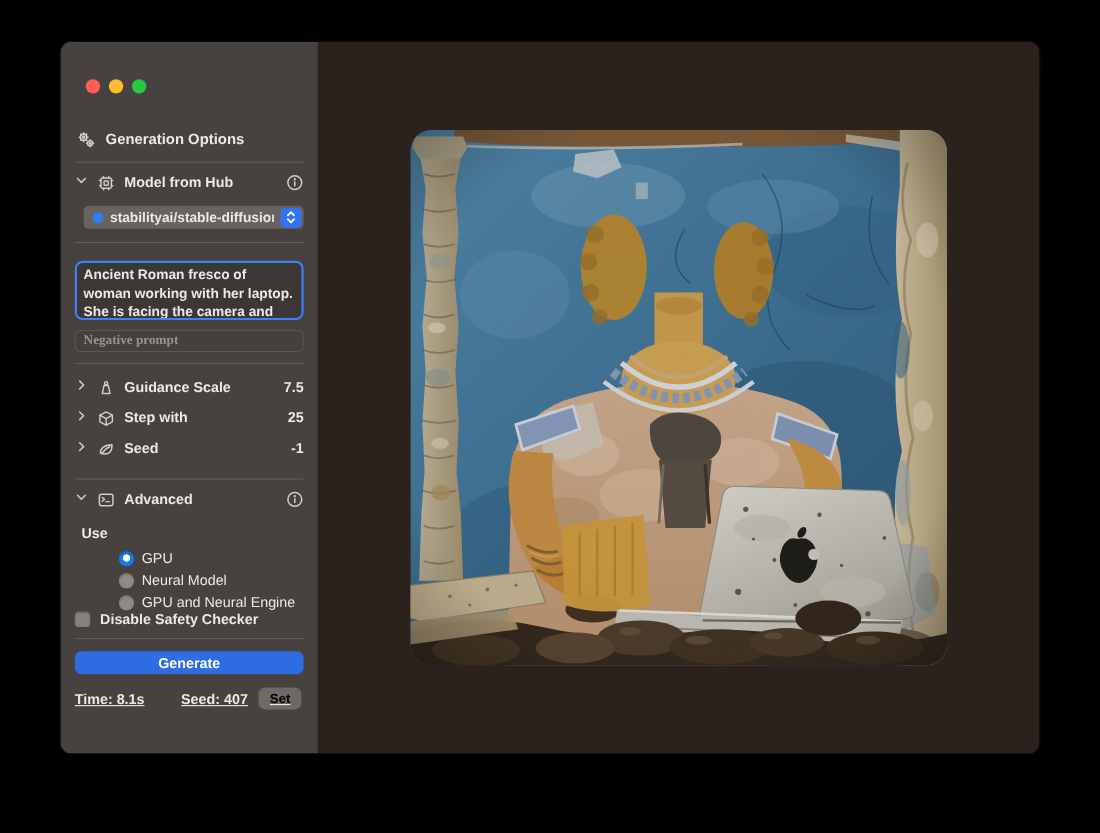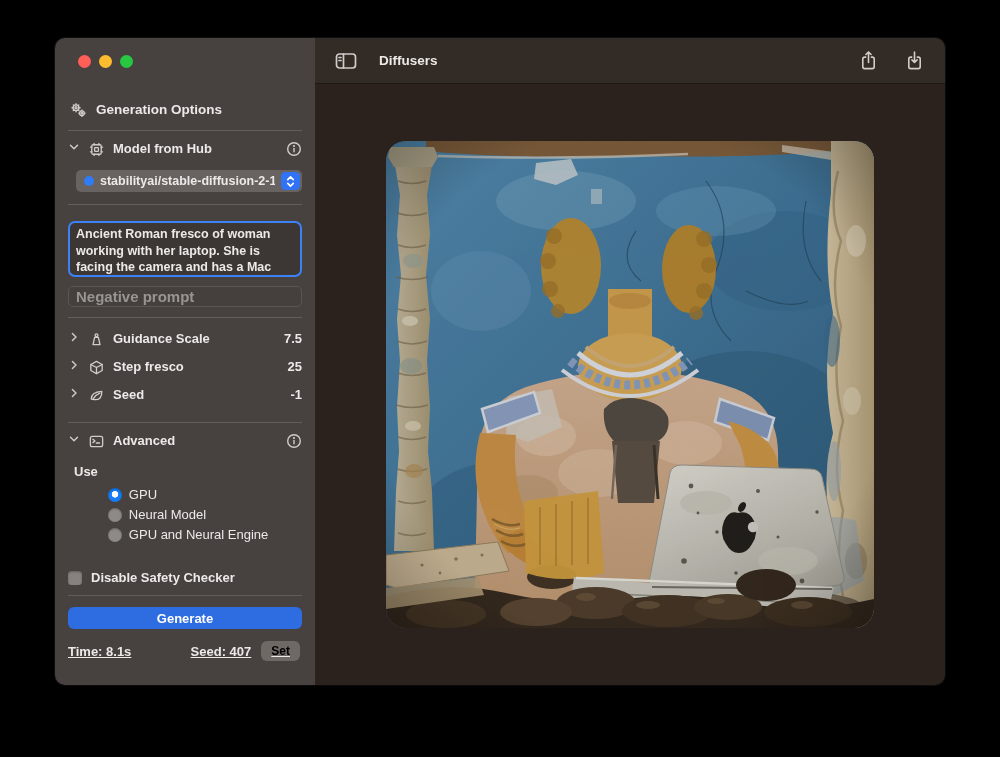--- a/index.html
+++ b/index.html
@@ -8,22 +8,22 @@
     --t-red:#ff5f57; --t-yellow:#febc2e; --t-green:#28c840;
     --txt:#ece9e7; --txt-dim:#cfccc9; --hair:#56504c;
   }
   *{margin:0;padding:0;box-sizing:border-box;}
   html,body{width:1000px;height:757px;background:#000;overflow:hidden;
     font-family:"Liberation Sans","DejaVu Sans",sans-serif;color:var(--txt);}
   .window{position:absolute;left:55px;top:38px;width:890px;height:647px;
     border-radius:10px;overflow:hidden;display:flex;
     box-shadow:0 22px 60px rgba(0,0,0,.65), 0 0 0 1px rgba(255,255,255,.07);}
   
-  .sidebar{width:260px;background:var(--sidebar-bg);display:flex;flex-direction:column;
-    padding:0 13px;flex-shrink:0;}
+  .sidebar{width:234px;background:var(--sidebar-bg);display:flex;flex-direction:column;
+    padding:17px 13px;flex-shrink:0;}
   .traffic{display:flex;gap:8px;margin:17px 0 0 10px;}
   .dot{width:13px;height:13px;border-radius:50%;}
   .dot.r{background:var(--t-red);} .dot.y{background:var(--t-yellow);} .dot.g{background:var(--t-green);}
   .sb-header{display:flex;align-items:center;gap:9px;margin:33px 0 0 2px;font-weight:bold;font-size:13.5px;}
   .hr{border-top:1px solid rgba(255,255,255,.16);margin:10px 0;}
   .hr.dark{border-top-color:rgba(255,255,255,.14);}
   .row{display:flex;align-items:flex-start;gap:8px;min-height:22px;font-size:13px;font-weight:600;}
   .row .grow{flex:1;}
   .row .value{font-weight:600;color:var(--txt);}
   .chev{width:12px;height:12px;flex-shrink:0;}
@@ -34,21 +34,21 @@
   .select .bdot{width:10px;height:10px;border-radius:50%;background:#2f7cf6;flex-shrink:0;}
   .select .stext{flex:1;font-size:12.5px;font-weight:600;white-space:nowrap;overflow:hidden;}
   .select .cap{width:19px;height:18px;border-radius:4.5px;background:var(--select-cap);
     display:flex;align-items:center;justify-content:center;flex-shrink:0;}
   textarea.prompt{width:100%;height:56px;margin-top:6px;background:#3c3634;
     border:2.5px solid var(--focus);border-radius:7px;resize:none;color:var(--txt);
     font-family:inherit;font-size:12.5px;font-weight:600;line-height:1.32;
     padding:3px 6px;outline:none;overflow:hidden;}
   input.negative{width:100%;height:21px;margin-top:9px;background:#45403e;
     border:1px solid #5b5553;border-radius:5px;color:var(--txt);
-    font-family:Liberation Sans, sans-serif;font-size:15px;padding:0 7px;outline:none;}
+    font-family:Liberation Serif, serif;font-size:12px;padding:0 7px;outline:none;}
   input.negative::placeholder{color:#989492;font-weight:600;}
   .param{margin:3px 0;cursor:default;}
   .adv-use{display:flex;gap:10px;margin:8px 0 0 6px;font-size:13px;text-align:right;}
   .use-label{font-weight:600;padding-top:1px;}
   .radio-group{display:flex;flex-direction:column;gap:5px;margin-top:24px;}
   .radio-row{display:flex;align-items:center;gap:7px;cursor:default;}
   .radio{width:14px;height:14px;border-radius:50%;background:#8d8a87;
     box-shadow:inset 0 1px 2px rgba(0,0,0,.25);flex-shrink:0;}
   .radio.on{background:radial-gradient(circle at 50% 45%, #fff 0 3px, #157cf5 3.6px 100%);}
   .radio-label{font-size:13px;}
@@ -160,21 +160,21 @@
     <div class="row param">
       <svg class="ic chev" viewBox="0 0 12 12">
           <path d="M4.4 2.5 8 6 4.4 9.5"></path>
         </svg>
       <span class="icn">
         <svg class="ic" viewBox="0 0 18 18" width="17" height="17">
           <path d="M9 2.6 15 5.8v6.4L9 15.4 3 12.2V5.8z"></path>
             <path d="M3 5.8 9 9l6-3.2M9 9v6.4"></path>
         </svg>
         </span>
-      <span>Step fresco</span>
+      <span>Step with</span>
       <span class="grow"></span>
       <span class="value">25</span>
     </div>
 
     <div class="row param">
       <svg class="ic chev" viewBox="0 0 12 12">
           <path d="M4.4 2.5 8 6 4.4 9.5"></path>
         </svg>
       <span class="icn">
         <svg class="ic" viewBox="0 0 18 18" width="17" height="17">
@@ -239,43 +239,20 @@
 
     <div class="statusbar">
       <span>Time: 8.1s</span>
       <span class="seed">Seed: 407</span>
       <button class="setbtn">Set</button>
     </div>
     <div class="sb-bottom-pad"></div>
   </div>
 
   <div class="main">
-    <div class="toolbar">
-      <span class="tbicon">
-        <svg class="ic thick" viewBox="0 0 22 18" width="22" height="18">
-          <rect x="1.5" y="2" width="19" height="14" rx="3"></rect>
-            <path d="M8.5 2v14M4 5.5h2M4 8.5h2"></path>
-        </svg>
-        </span>
-      <span class="tb-title">Diffusers</span>
-      <span class="tb-right">
-        <span class="tbicon">
-          <svg class="ic thick" viewBox="0 0 20 22" width="19" height="21">
-            <path d="M7 7.5H6q-2 0-2 2v8q0 2 2 2h8q2 0 2-2v-8q0-2-2-2h-1"></path>
-            <path d="M10 13V2.2M7.3 4.7 10 2l2.7 2.7"></path>
-          </svg>
-          </span>
-        <span class="tbicon">
-          <svg class="ic thick" viewBox="0 0 20 22" width="19" height="21">
-            <path d="M7 7.5H6q-2 0-2 2v8q0 2 2 2h8q2 0 2-2v-8q0-2-2-2h-1"></path>
-            <path d="M10 2.2V13M7.3 10.3 10 13l2.7-2.7"></path>
-          </svg>
-          </span>
-      </span>
-    </div>
 
     <div class="canvas">
 
       <div class="genimage">
         <svg viewBox="0 0 488 487" preserveAspectRatio="none" role="img">
           <defs>
             <linearGradient id="gbg" x1="0" y1="0" x2="1" y2="1">
               <stop offset="0" stop-color="#4d89b2"></stop>
                 <stop offset=".45" stop-color="#3a749c"></stop>
                 <stop offset="1" stop-color="#27597e"></stop>

